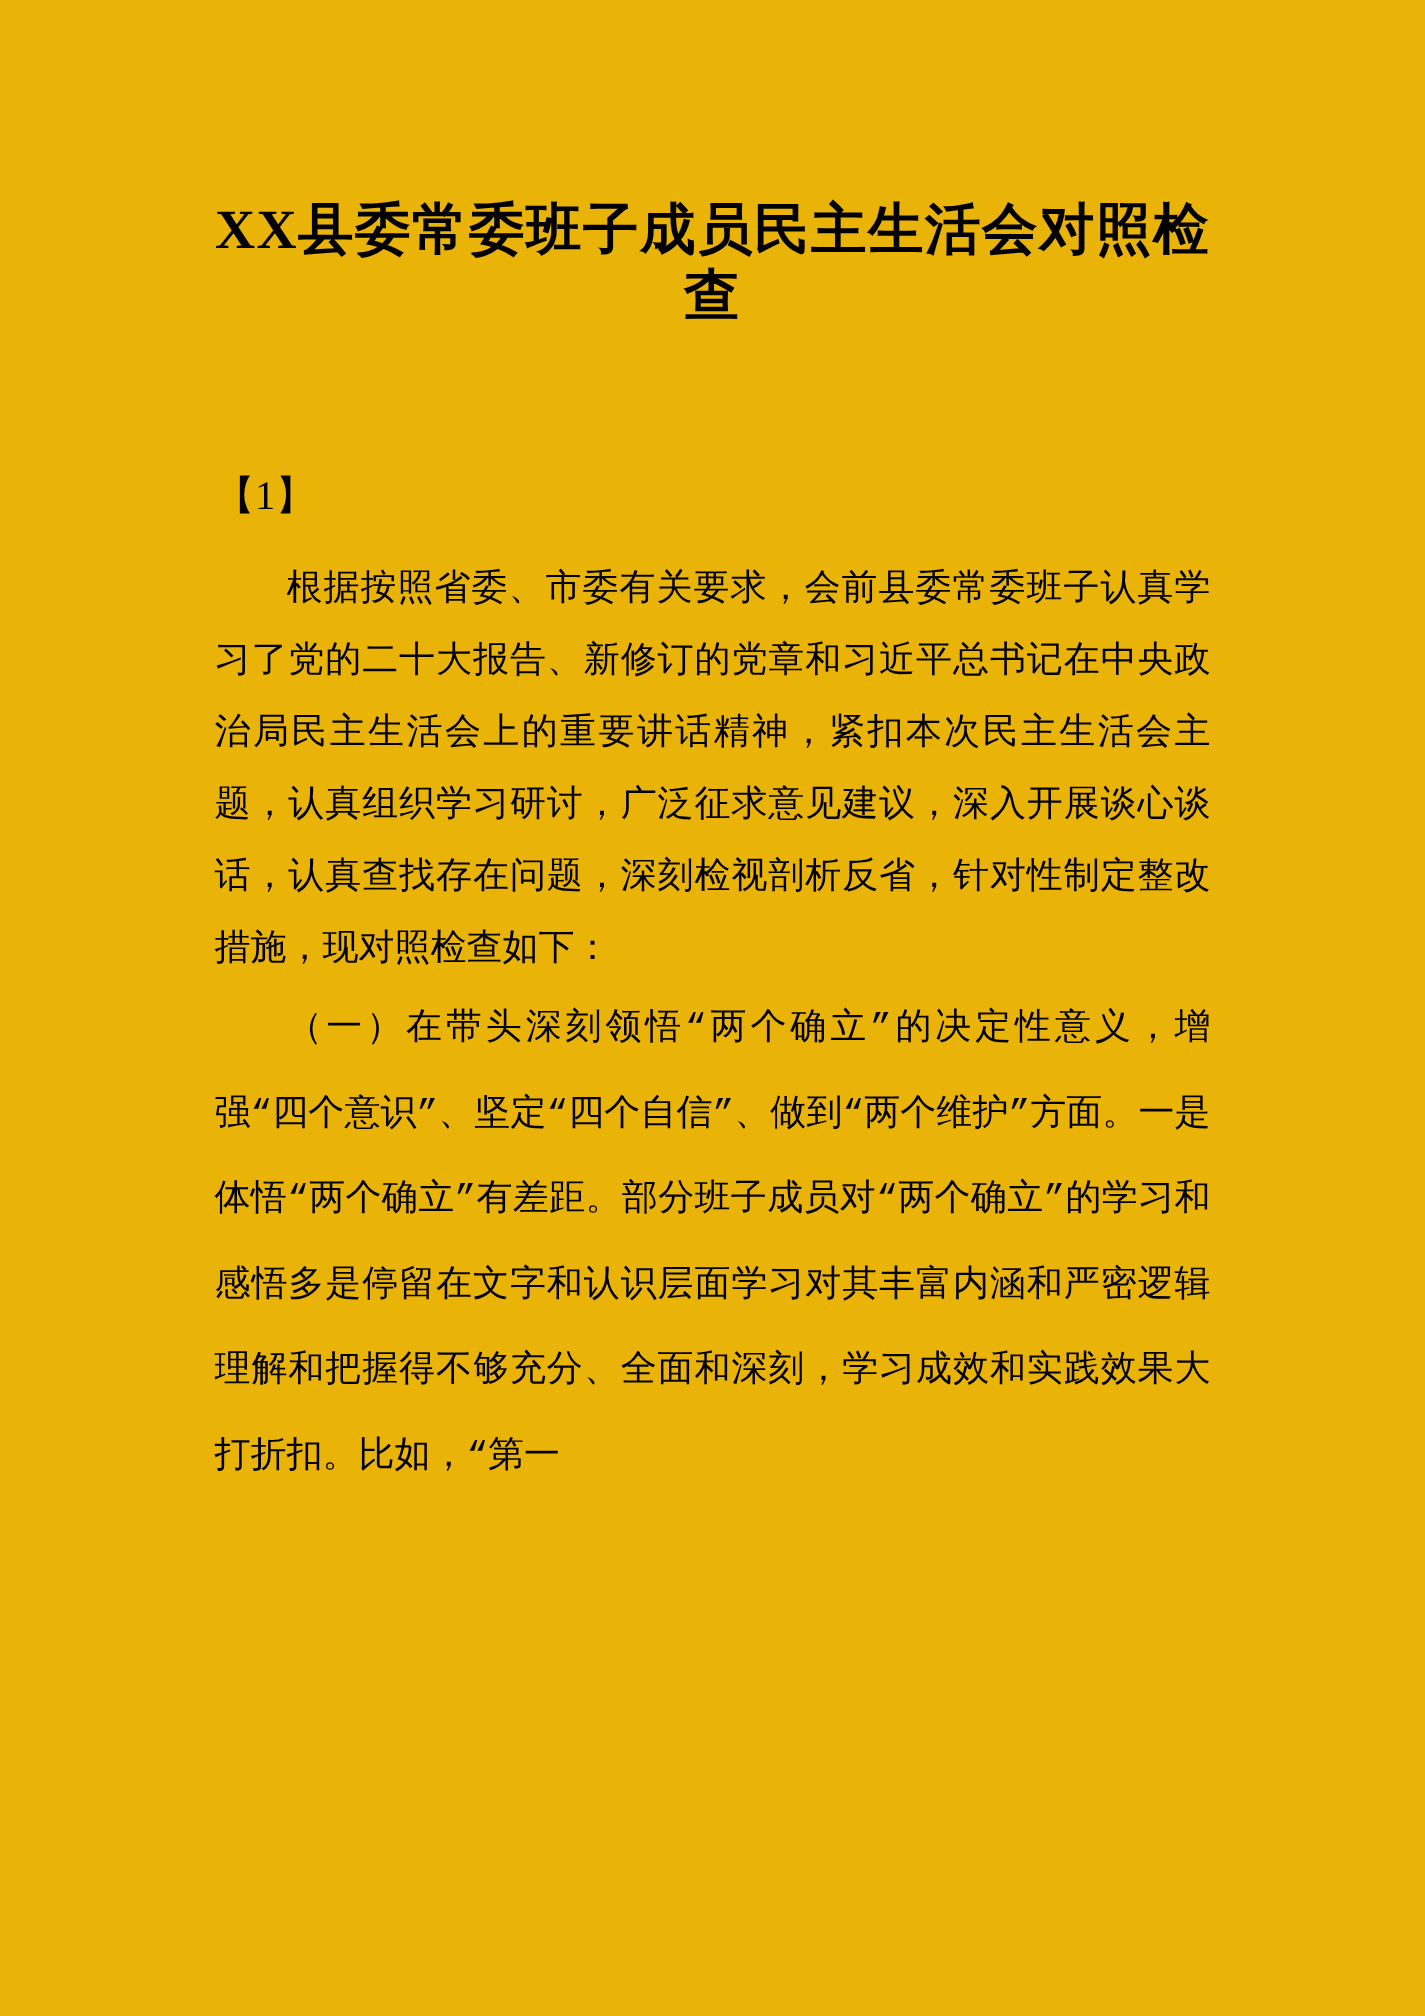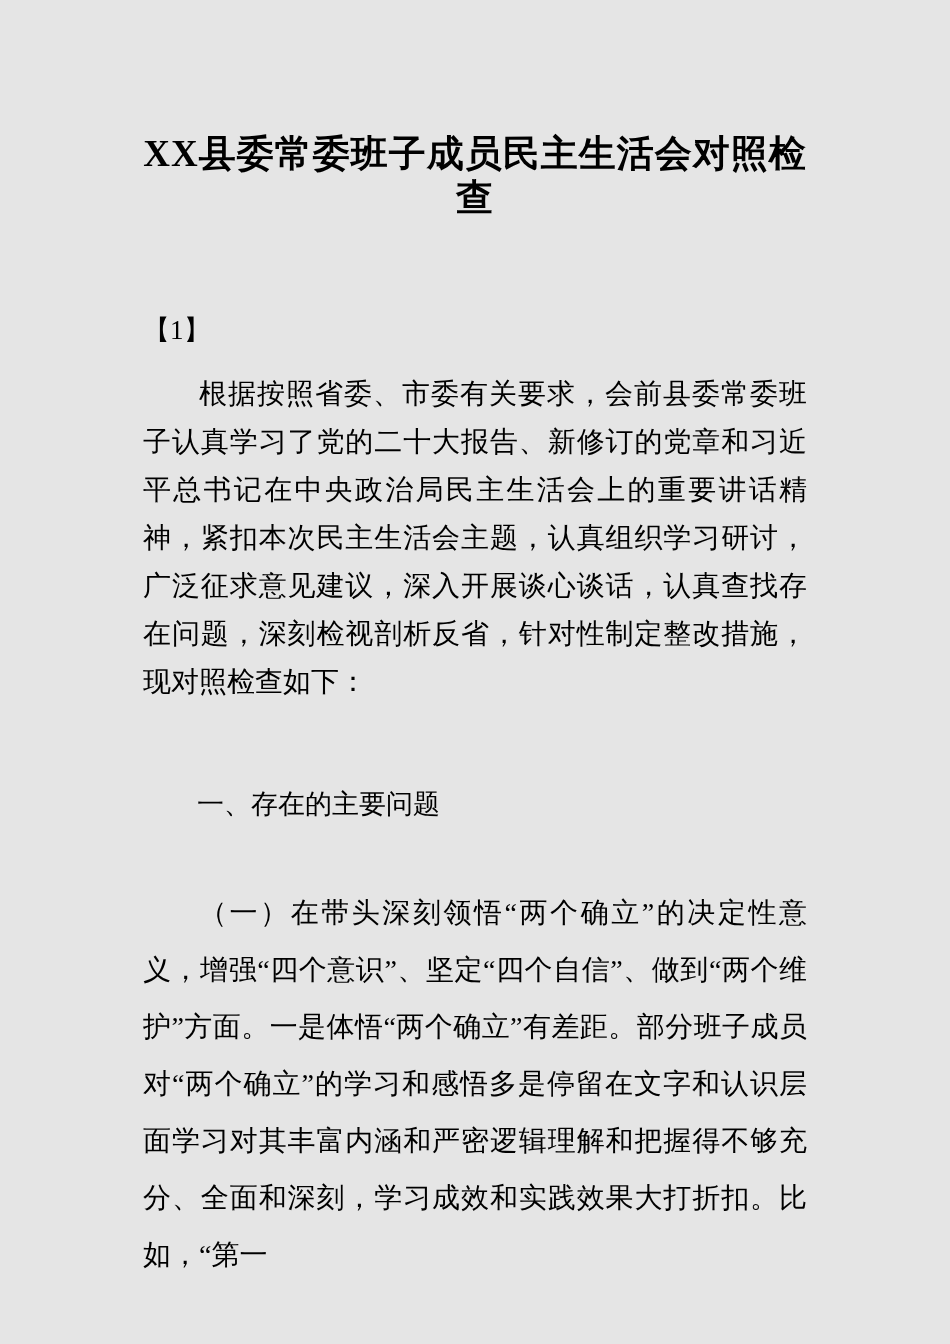--- a/index.html
+++ b/index.html
@@ -5,21 +5,21 @@
   html, body {
     margin: 0;
     padding: 0;
     background: #ffffff;
   }
   .page {
     position: relative;
     width: 950px;
     height: 1344px;
     margin: 0 auto;
-    background: #e5e5e5;
+    background: #eab308;
     box-sizing: border-box;
     padding: 132px 143px 0 143px;
     color: #000000;
     font-family: "Liberation Serif", "DejaVu Serif", serif;
     overflow: hidden;
   }
   .doc-title {
     font-size: 37px;
     font-weight: bold;
     text-align: center;
@@ -32,26 +32,27 @@
   }
   .title-line + .title-line {
     margin-top: 86px;
   }
   .section-marker {
     font-size: 27px;
     line-height: 1.3;
     margin: 0 0 22px 0;
   }
   .body-para {
-    font-size: 28px;
+    font-size: 24px;
     line-height: 48px;
     text-align: justify;
     text-justify: inter-character;
     text-indent: 2em;
     margin: 0;
+    font-family: Liberation Mono, monospace;
   }
   .body-para.sub {
     line-height: 57px;
   }
   .section-heading {
     font-size: 27px;
     line-height: 48px;
     text-indent: 2em;
     font-weight: normal;
     margin: 74px 0 56px 0;
@@ -63,17 +64,16 @@
 <div class="page">
 
   <h1 class="doc-title">
     <span class="title-line">XX县委常委班子成员民主生活会对照检查</span>
   </h1>
 
   <div class="section-marker">【1】</div>
 
   <p class="body-para intro">根据按照省委、市委有关要求，会前县委常委班子认真学习了党的二十大报告、新修订的党章和习近平总书记在中央政治局民主生活会上的重要讲话精神，紧扣本次民主生活会主题，认真组织学习研讨，广泛征求意见建议，深入开展谈心谈话，认真查找存在问题，深刻检视剖析反省，针对性制定整改措施，现对照检查如下：</p>
 
-  <p class="section-heading">一、存在的主要问题</p>
 
   <p class="body-para sub">（一）在带头深刻领悟“两个确立”的决定性意义，增强“四个意识”、坚定“四个自信”、做到“两个维护”方面。一是体悟“两个确立”有差距。部分班子成员对“两个确立”的学习和感悟多是停留在文字和认识层面学习对其丰富内涵和严密逻辑理解和把握得不够充分、全面和深刻，学习成效和实践效果大打折扣。比如，“第一</p>
 
 </div>
 
 </body></html>

